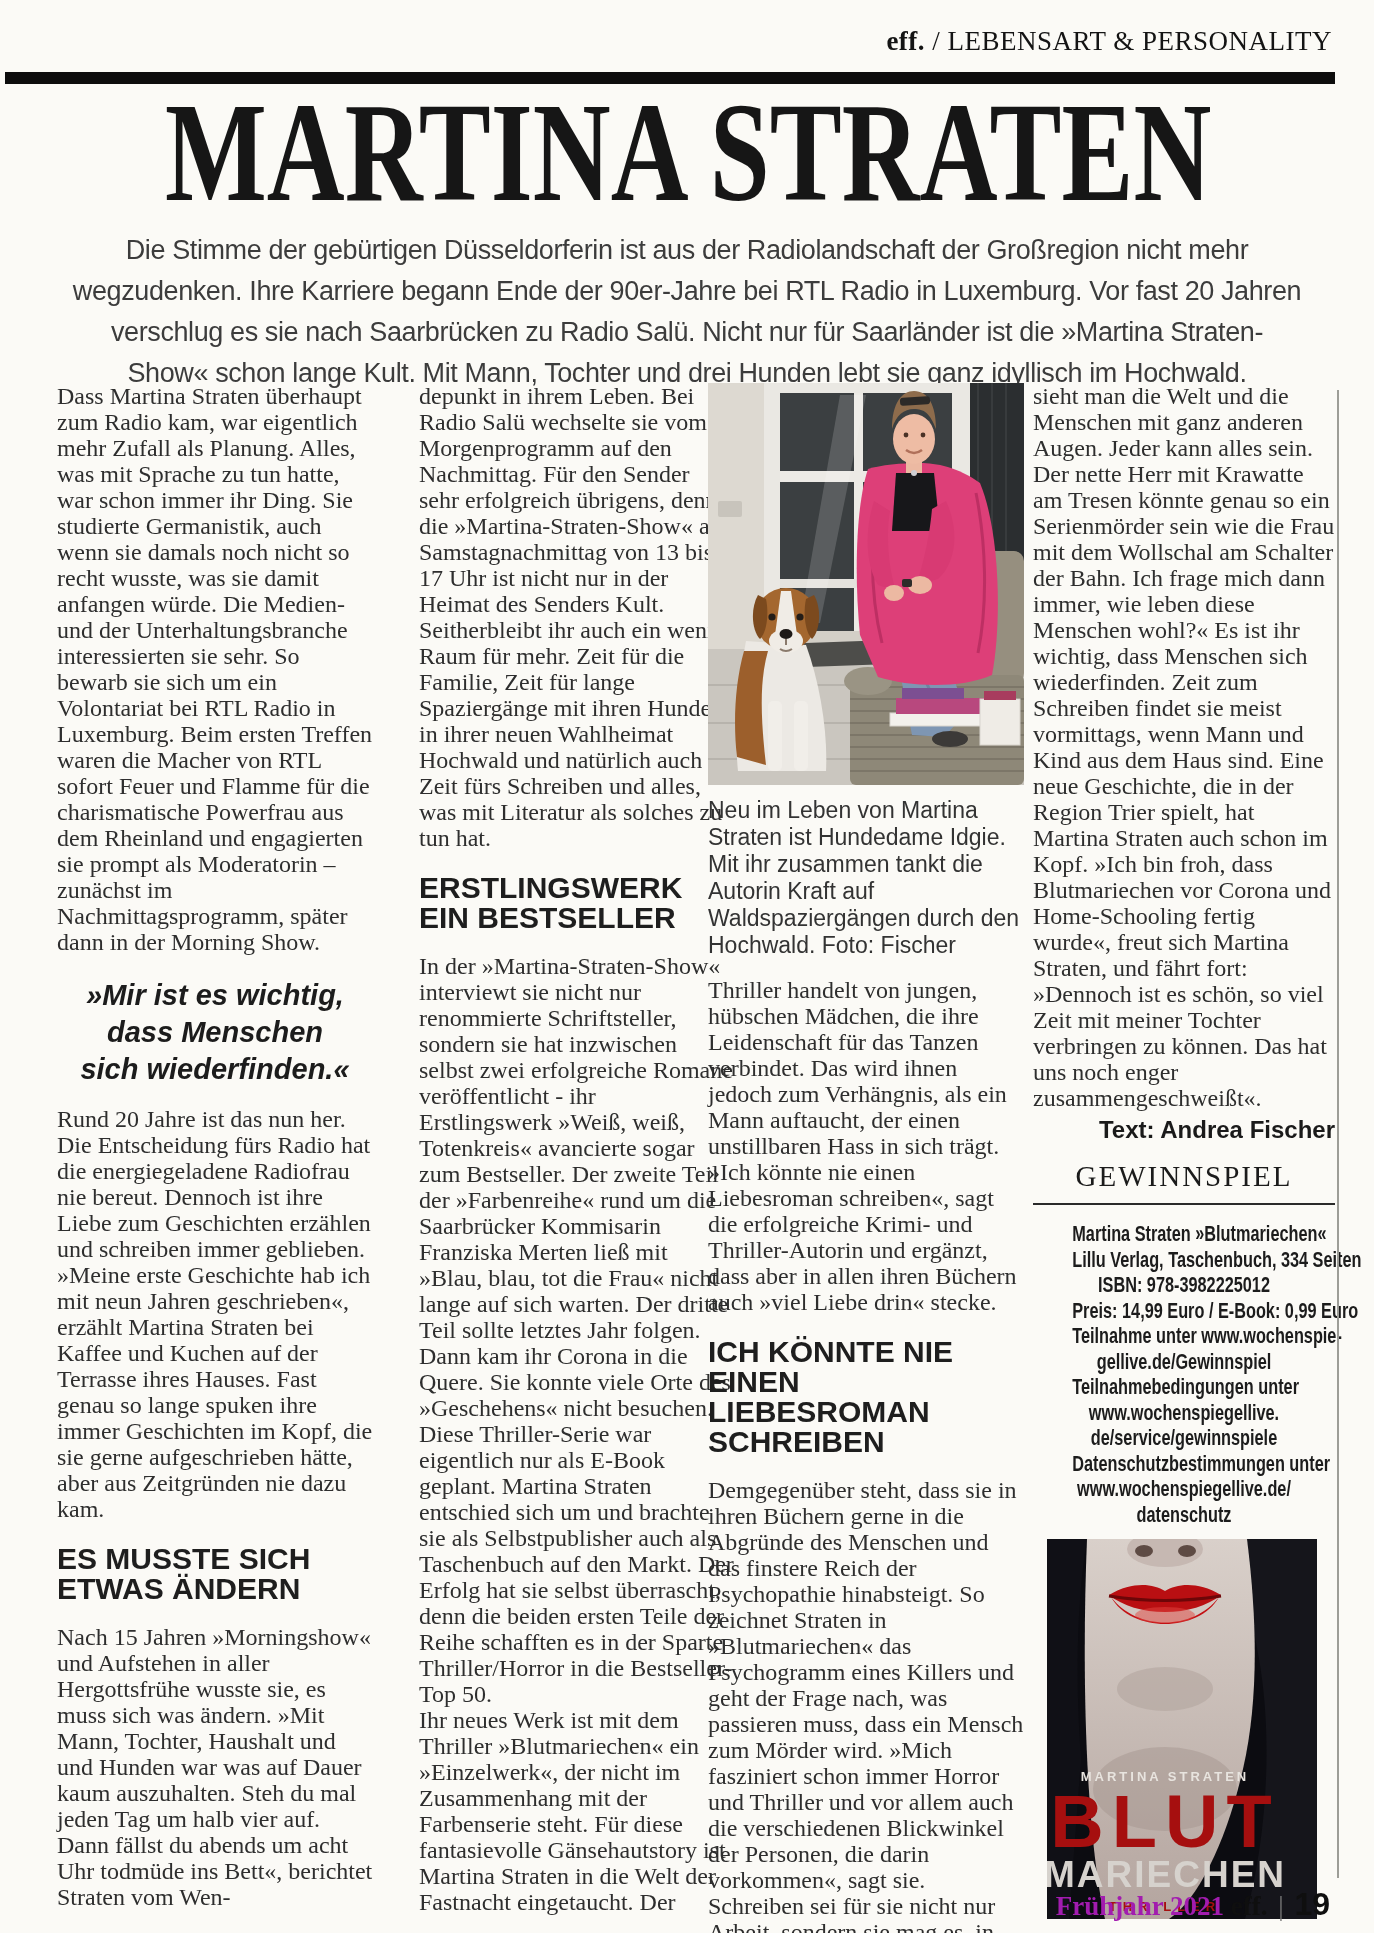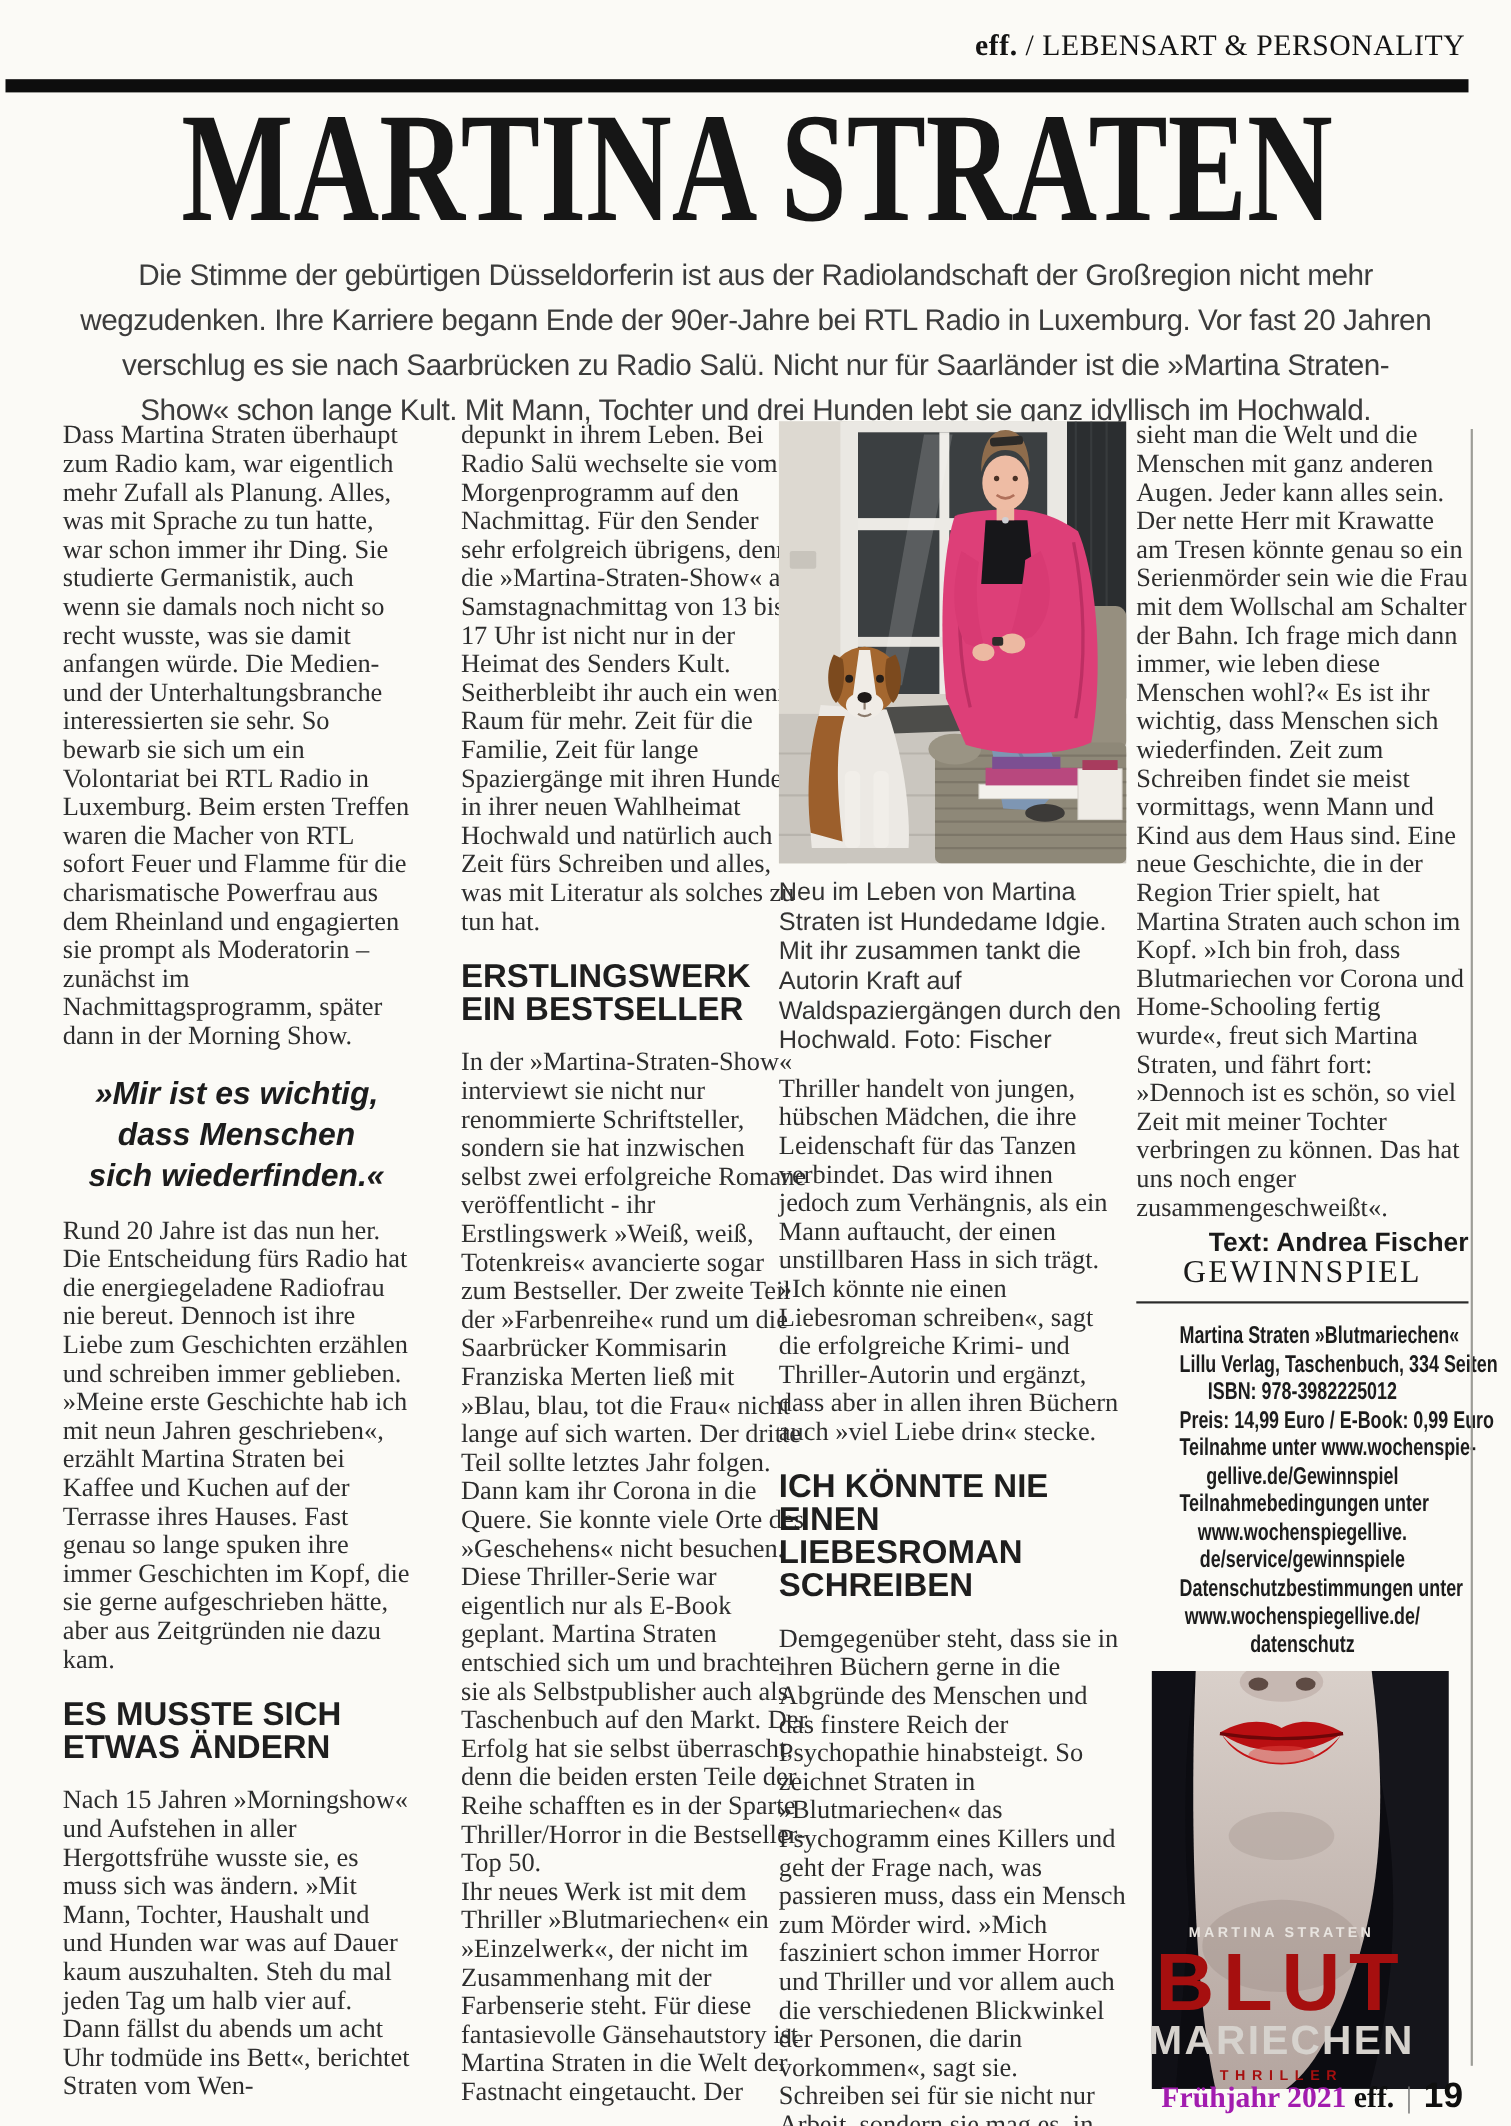--- a/index.html
+++ b/index.html
@@ -23,21 +23,21 @@
   .col1{left:57px;} .col2{left:383px;margin-left:36px;} .col3{left:708px;} .col4{left:1033px;width:302px;}
   .subhead{font-family:"Liberation Sans",sans-serif;font-weight:bold;font-size:30px;
            line-height:30px;margin:22px 0 20px;color:#1e1e1e;}
   .pullquote{font-family:"Liberation Sans",sans-serif;font-weight:bold;font-style:italic;
              font-size:29px;line-height:37px;text-align:center;margin:22px 0 18px;color:#1c1c1c;}
   .pullquote div{white-space:nowrap;}
   .caption{font-family:"Liberation Sans",sans-serif;font-size:23px;line-height:27px;
            margin:12px 0 18px;color:#333;}
   .byline{font-family:"Liberation Sans",sans-serif;font-weight:bold;font-size:24px;
           text-align:right;margin-top:6px;color:#1a1a1a;}
-  .gw-title{font-size:29px;letter-spacing:2px;text-align:center;margin-top:0;color:#1b1b1b;}
+  .gw-title{font-size:29px;letter-spacing:2px;text-align:center;margin-top:20px;color:#1b1b1b;}
   .gw-rule{height:2px;background:#2a2a2a;margin-top:14px;}
   .gw-lines{font-family:"Liberation Sans",sans-serif;font-weight:bold;font-size:22px;
             line-height:25.5px;text-align:center;margin-top:16px;color:#1c1c1c;
             transform:scaleX(.74);transform-origin:50% 0;}
   .gw-lines div{white-space:nowrap;}
   .book-cover{margin-top:12px;margin-left:14px;display:block;}
   .photo svg{display:block;}
   
   .footer{position:absolute;top:1886px;right:44px;font-size:27px;white-space:nowrap;}
   .footer .issue{color:#a21caf;font-weight:bold;}

